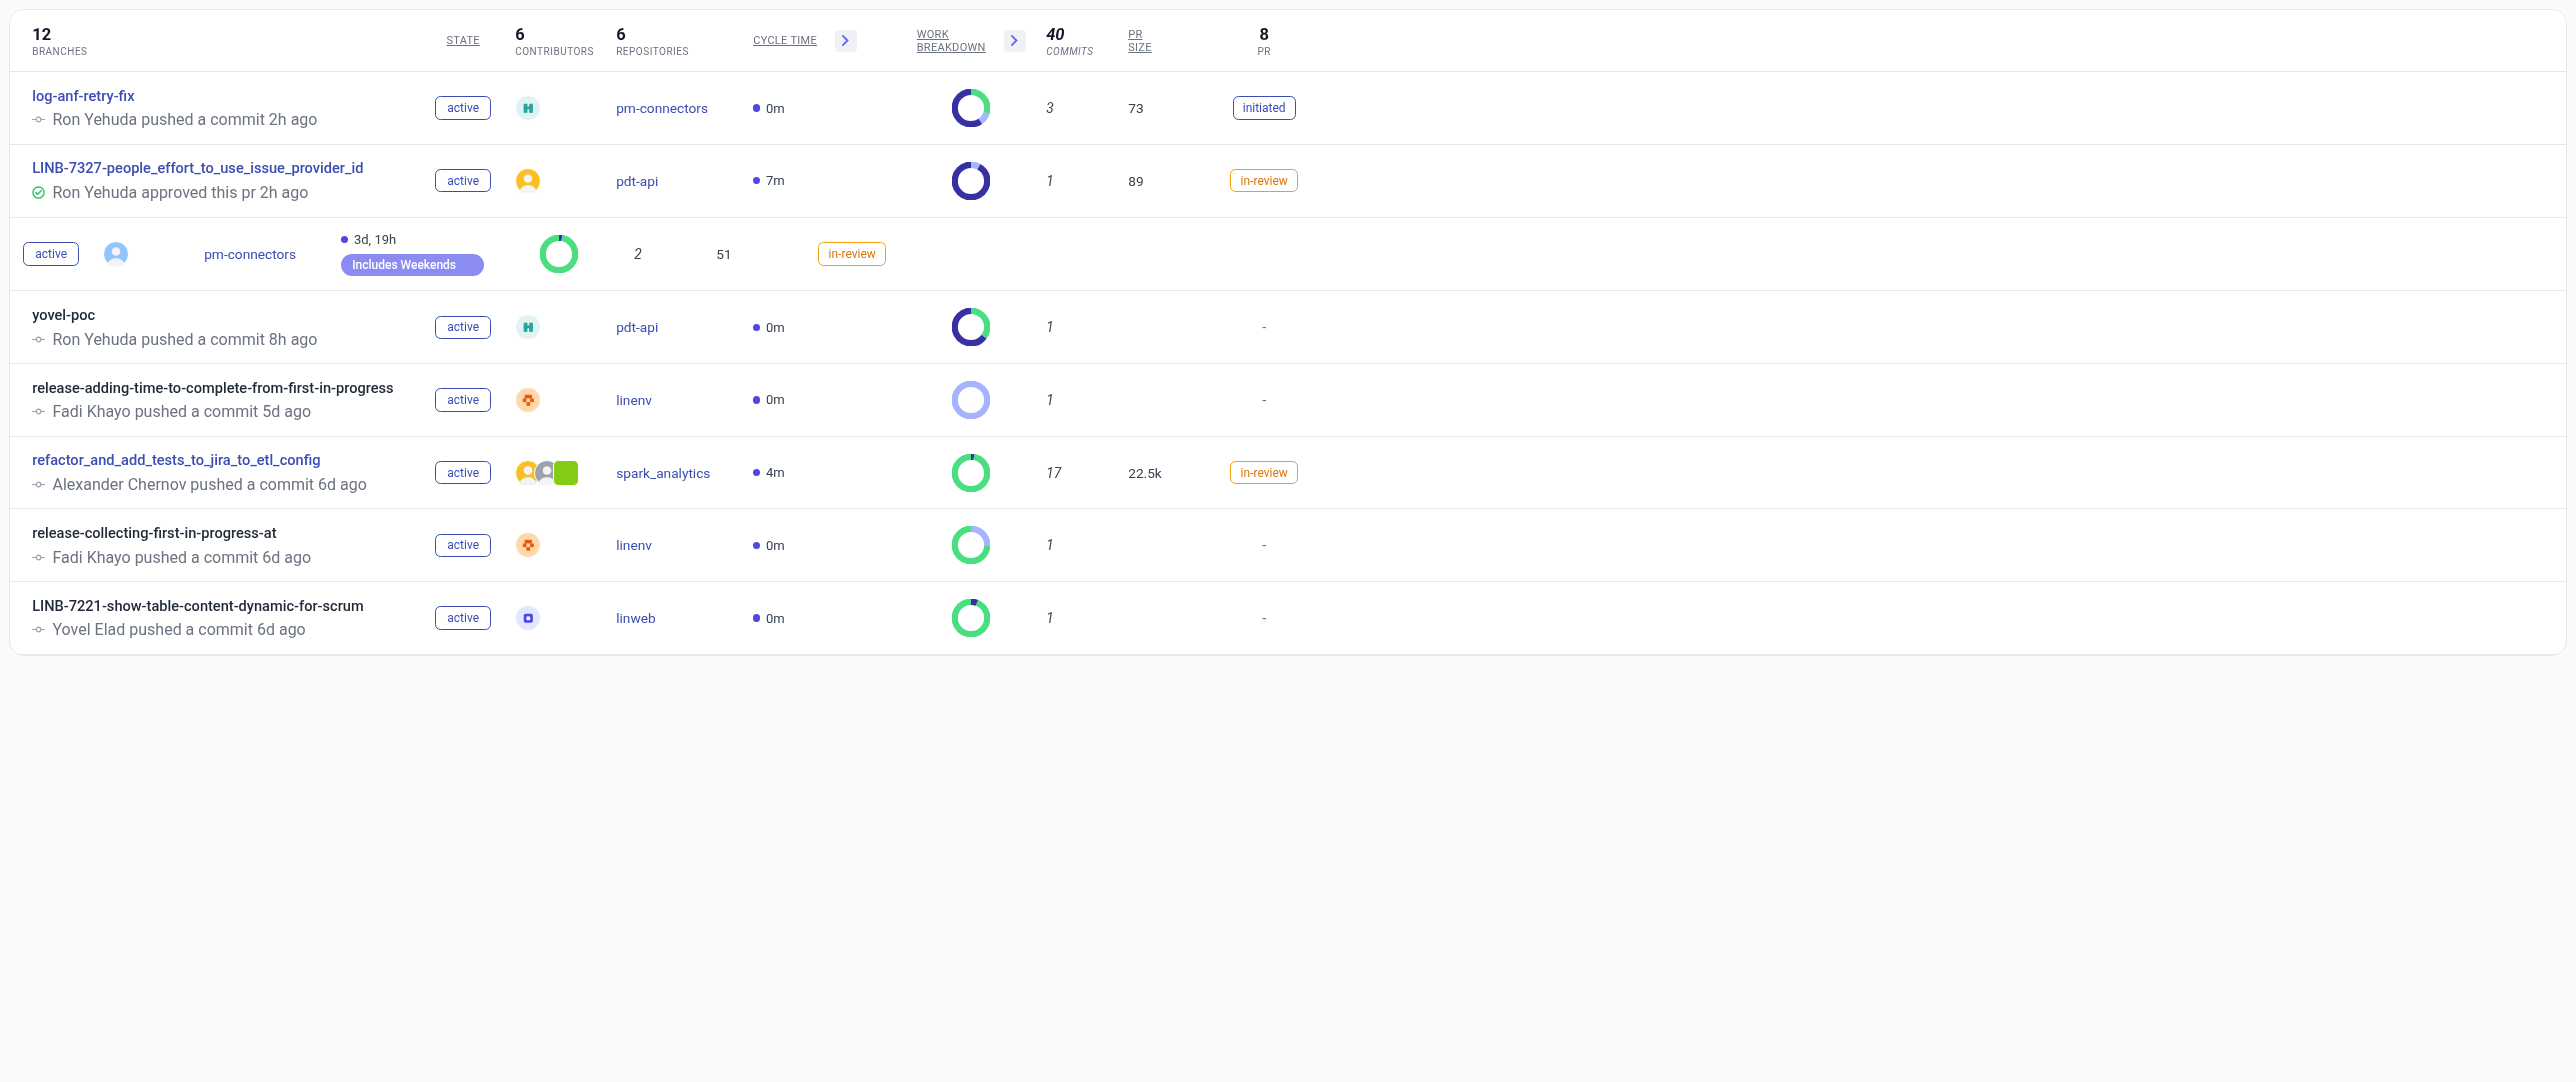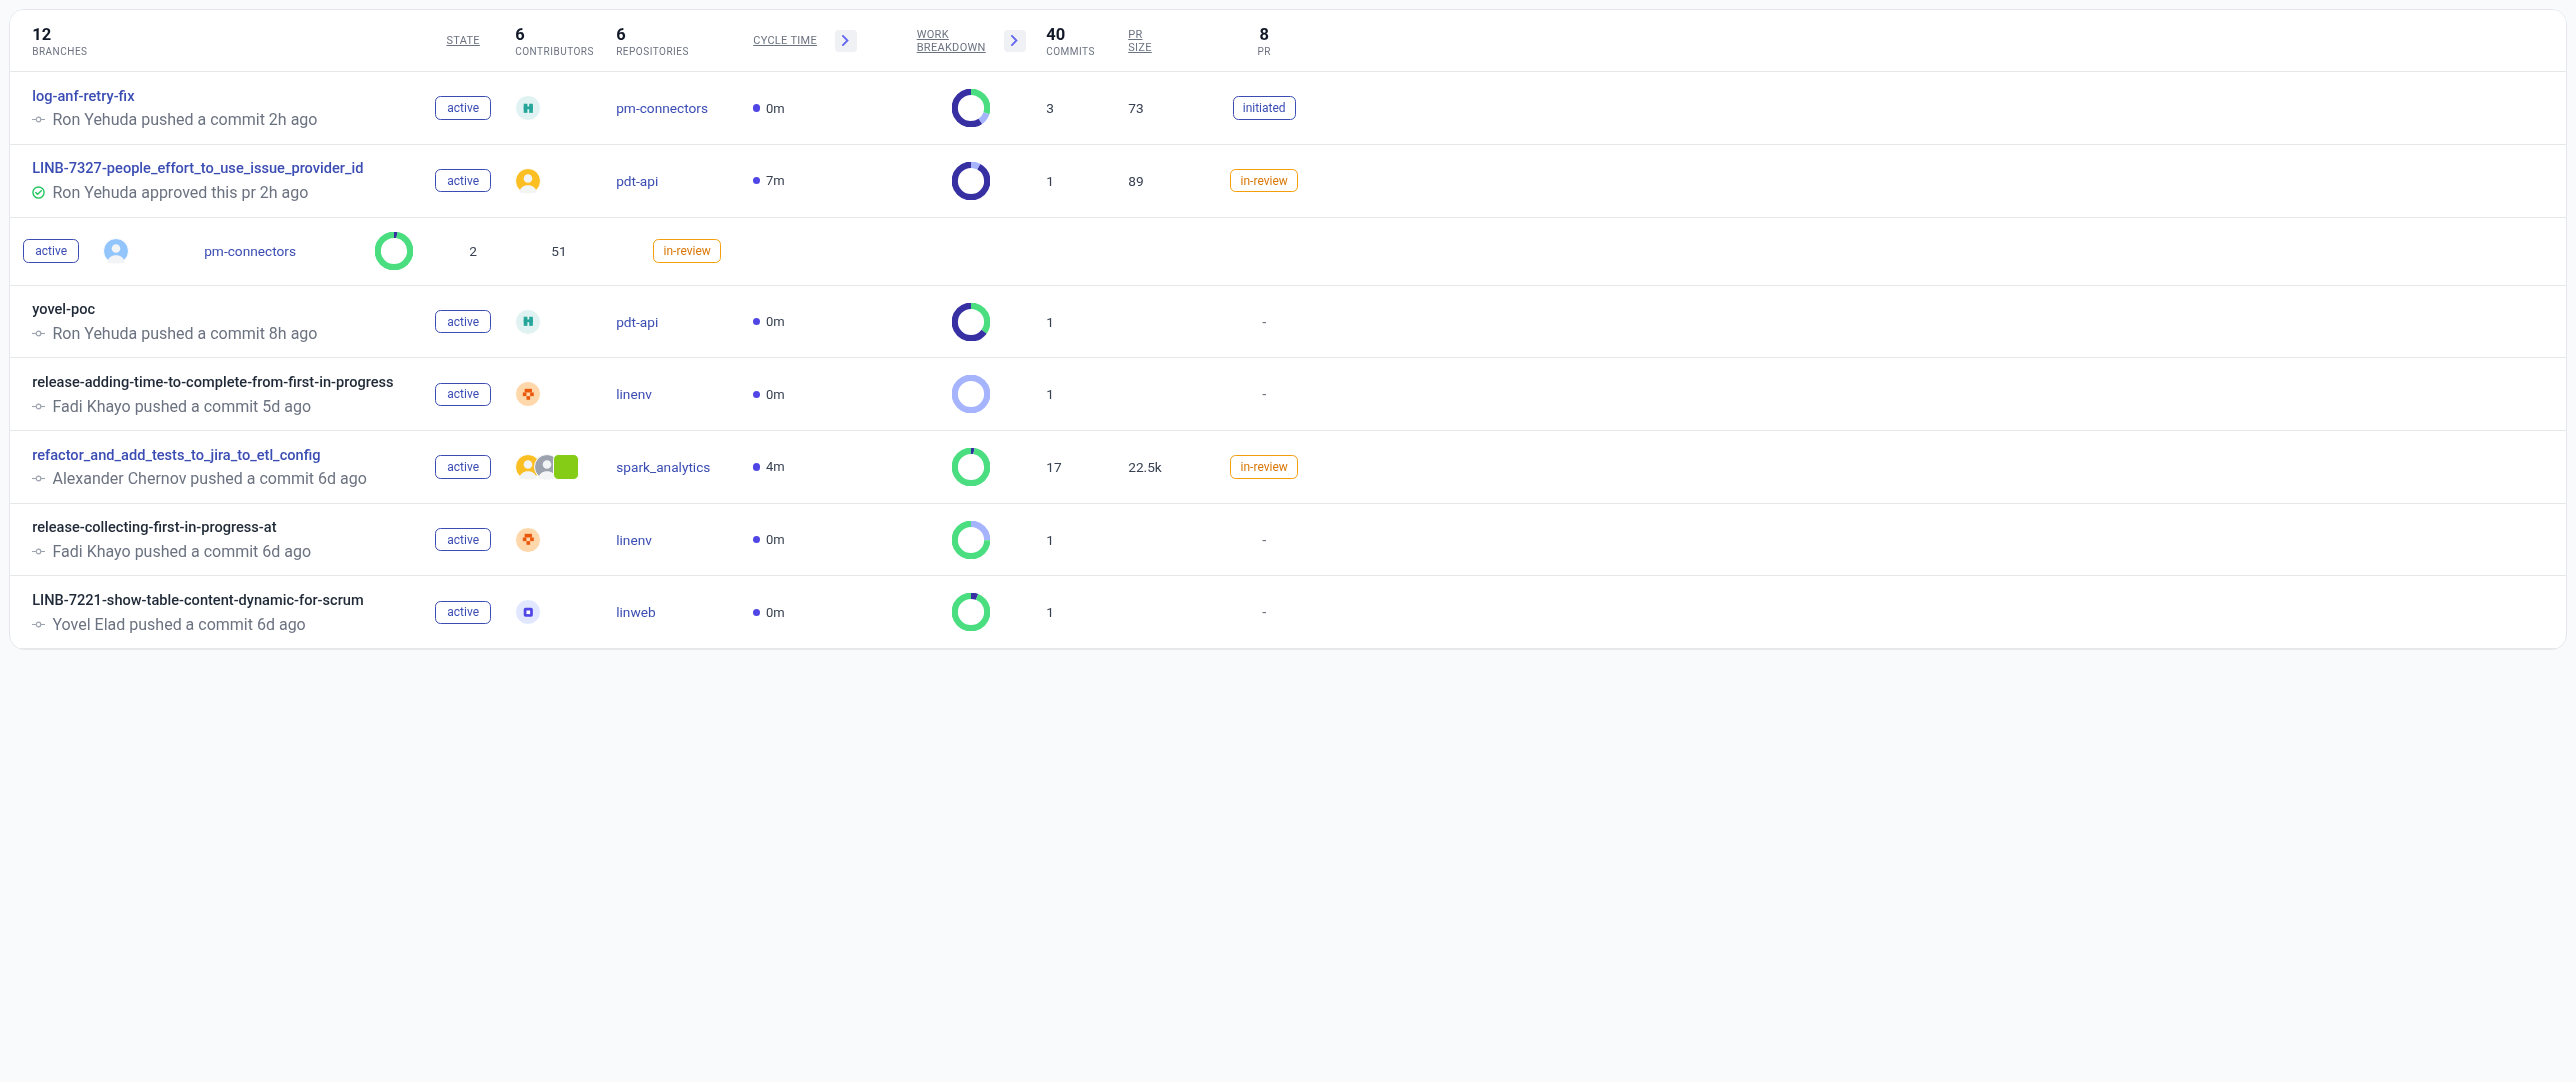--- a/index.html
+++ b/index.html
@@ -7,21 +7,21 @@
   .table { background: #fff; border: 0.9px solid #e5e7eb; border-radius: 15px; margin: 9.2px; overflow: hidden; }
   .row { display: flex; border-bottom: 0.9px solid #e5e7eb; align-items: center; }
   .header-row { background: #fff; }
   .cell { padding: 14.6px 11px; display: flex; flex-direction: column; justify-content: center; }
   .col-branch { width: 412px; padding-left: 22px; }
   .col-state { width: 82px; align-items: center; }
   .col-contrib { width: 101px; }
   .col-repo { width: 137px; }
   .col-cycle { width: 165px; }
   .col-work { width: 128px; align-items: center; }
-  .col-commits { width: 82px; }
+  .col-commits { width: 82px; font-style: italic; }
   .col-prsize { width: 101px; }
   .col-pr { width: 92px; align-items: center; }
   .hdr-num { font-size: 16.5px; font-weight: 700; color: #111827; }
   .hdr-label { font-size: 10px; color: #6b7280; letter-spacing: 0.5px; margin-top: 1.8px; }
   .hdr-single { font-size: 11px; color: #6b7280; letter-spacing: 0.3px; text-decoration: underline; }
   .hdr-flex { display: flex; align-items: center; gap: 18px; }
   .chev-btn { width: 22px; height: 22px; background: #eff1f5; border-radius: 3.7px; display: flex; align-items: center; justify-content: center; color: #6366f1; cursor: pointer; }
   .branch-name { font-size: 14.6px; font-weight: 500; }
   .branch-link { color: #3b4db3; }
   .branch-plain { color: #1f2937; }
@@ -216,20 +216,27 @@
               <svg width="26" height="26" viewBox="0 0 28 28">
                 <circle cx="14" cy="11" r="5" fill="#f3f4f6"></circle>
                 <path d="M4 28c0-6 5-9 10-9s10 3 10 9" fill="#f3f4f6"></path>
               </svg>
             </div>
           </div>
         </div>
     <div class="cell col-repo">
           <span class="repo-link">pm-connectors</span>
         </div>
+    <div class="cell col-cycle">
+      <div class="cycle-line">
+            <span class="dot"></span>
+            <span>3d, 19h</span>
+          </div>
+      <span class="weekend-pill">Includes Weekends</span>
+    </div>
     <div class="cell col-work">
           <svg class="donut" viewBox="0 0 42 42">
             <circle cx="21" cy="21" r="18" fill="none" stroke="#3730a3" stroke-width="7" stroke-dasharray="3.3929200658769765 109.70441546335557" stroke-dashoffset="0" transform="rotate(-90 21 21)"></circle>
             <circle cx="21" cy="21" r="18" fill="none" stroke="#4ade80" stroke-width="7" stroke-dasharray="109.70441546335557 3.3929200658769787" stroke-dashoffset="-3.3929200658769765" transform="rotate(-90 21 21)"></circle>
           </svg>
         </div>
     <div class="cell col-commits">
           <span class="commits-val">2</span>
         </div>
     <div class="cell col-prsize">

